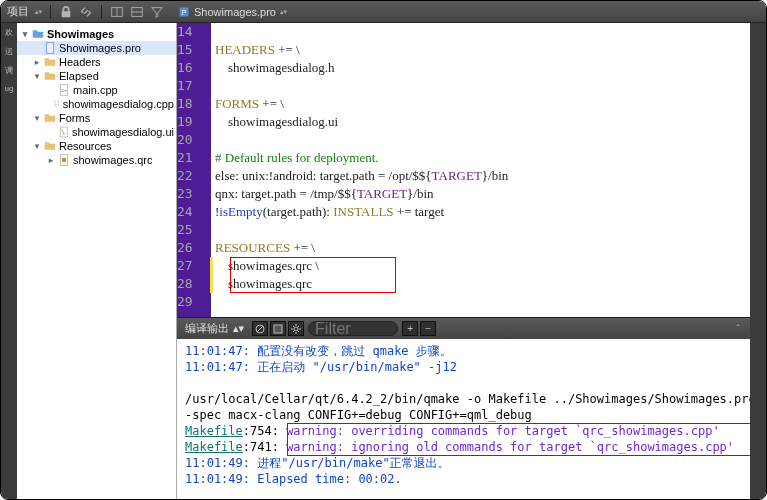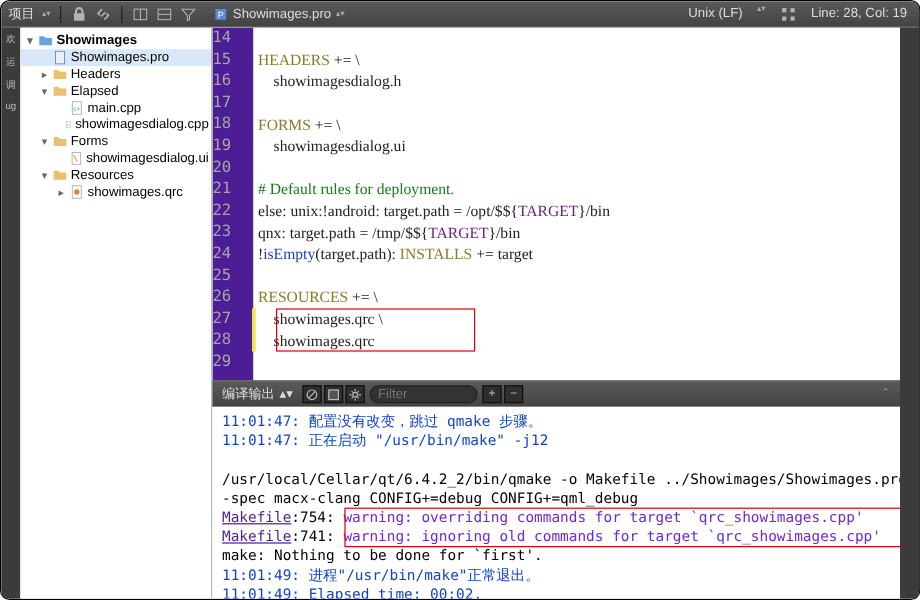--- a/index.html
+++ b/index.html
@@ -40,30 +40,30 @@
 .ppl { color: #6b1f7a; } 
 .cmt { color: #1a7a1a; }
 .fn { color: #1f3fbf; }
 .txt { color: #222; }
 .redbox1 { position: absolute; border: 1.5px solid #d00; left: 19px; top: 234px; width: 166px; height: 36px; pointer-events:none; }
 .leftmark { position: absolute; left: -1px; width: 3px; background: #efe24a; }
 
 .out-header { height: 22px; background: linear-gradient(#5a5a5a,#434343); display: flex; align-items: center; color: #ddd; font-size: 11px; gap: 4px; padding: 0 4px; border-top: 1px solid #222; justify-content: space-between; }
 .out-header .lbl { display:flex; align-items:center; gap:4px; padding: 0 4px; }
 .out-header .filter { flex: 0 0 90px; }
-.out-header input { width: 100%; background: #333; border: 1px solid #222; border-radius: 8px; color: #ccc; padding: 1px 6px; font-size: 11px; height: 15px; }
+.out-header input { width: 100%; background: #333; border: 1px solid #222; border-radius: 8px; color: #ccc; padding: 1px 6px; font-size: 16px; height: 15px; }
 .out-header .btngrp { display:flex; gap:2px; }
 .out-header .sq { width:16px; height:15px; background:#2e2e2e; border:1px solid #111; display:flex; align-items:center; justify-content:center; color:#bbb; font-size:10px; }
 .out-header .spring { flex:1; }
 .out-header .chev { margin-left:auto; padding:0 6px; color:#aaa; }
 
 .output { height: 160px; background: #fff; font-family: Menlo, Monaco, Consolas, monospace; font-size: 12px; line-height: 16px; padding: 4px 8px; overflow: hidden; position: relative; }
 .output .ol { white-space: pre; height: 16px; }
 .blue { color: #1043c9; }
-.link { color: #4c1d95; text-decoration: underline; }
+.link { color: #0f766e; text-decoration: underline; }
 .warn { color: #6d28d9; }
 .redbox2 { position: absolute; border: 1.5px solid #d00; left: 110px; top: 84px; width: 516px; height: 33px; pointer-events:none; }
 .rightbar { width: 16px; background: #3b3b3b; }
 </style>
 </head>
 <body>
 
 <div class="toolbar">
   <div class="left">
     <span>项目</span>
@@ -100,33 +100,20 @@
   </div>
   <div class="crumb">
     <svg viewBox="0 0 16 16">
         <rect x="2" y="2" width="12" height="12" fill="#5a8ad6"></rect>
         <text x="8" y="12" text-anchor="middle" fill="#fff" font-size="10">P</text>
       </svg>
     <span>Showimages.pro</span>
     <span class="updown">▴▾</span>
   </div>
   <div class="spring"></div>
-  <div class="status">
-    <span>Unix (LF)</span>
-    <span class="updown">▴▾</span>
-    <span class="icon">
-        <svg viewBox="0 0 16 16">
-          <rect x="2" y="2" width="4" height="4" fill="#ccc"></rect>
-          <rect x="10" y="2" width="4" height="4" fill="#ccc"></rect>
-          <rect x="2" y="10" width="4" height="4" fill="#ccc"></rect>
-          <rect x="10" y="10" width="4" height="4" fill="#ccc"></rect>
-        </svg>
-      </span>
-    <span>Line: 28, Col: 19</span>
-  </div>
 </div>
 
 <div class="main">
   <div class="leftbar">
     <span>欢</span>
     <span>运</span>
     <span>调</span>
     <span>ug</span>
   </div>
 
@@ -285,21 +272,20 @@
     </div>
 
     <div class="output">
       <div class="ol"><span class="blue">11:01:47: </span><span class="blue">配置没有改变，跳过 qmake 步骤。</span></div>
       <div class="ol"><span class="blue">11:01:47: </span><span class="blue">正在启动 "/usr/bin/make" -j12</span></div>
       <div class="ol"></div>
       <div class="ol">/usr/local/Cellar/qt/6.4.2_2/bin/qmake -o Makefile ../Showimages/Showimages.pro</div>
       <div class="ol">-spec macx-clang CONFIG+=debug CONFIG+=qml_debug</div>
       <div class="ol"><span class="link">Makefile</span><span>:754:</span><span class="warn"> warning: overriding commands for target `qrc_showimages.cpp'</span></div>
       <div class="ol"><span class="link">Makefile</span><span>:741:</span><span class="warn"> warning: ignoring old commands for target `qrc_showimages.cpp'</span></div>
-      <div class="ol">make: Nothing to be done for `first'.</div>
       <div class="ol"><span class="blue">11:01:49: </span><span class="blue">进程"/usr/bin/make"正常退出。</span></div>
       <div class="ol"><span class="blue">11:01:49: </span><span class="blue">Elapsed time: 00:02.</span></div>
       <div class="redbox2"></div>
     </div>
   </div>
 
   <div class="rightbar"></div>
 </div>
 
 </body></html>

